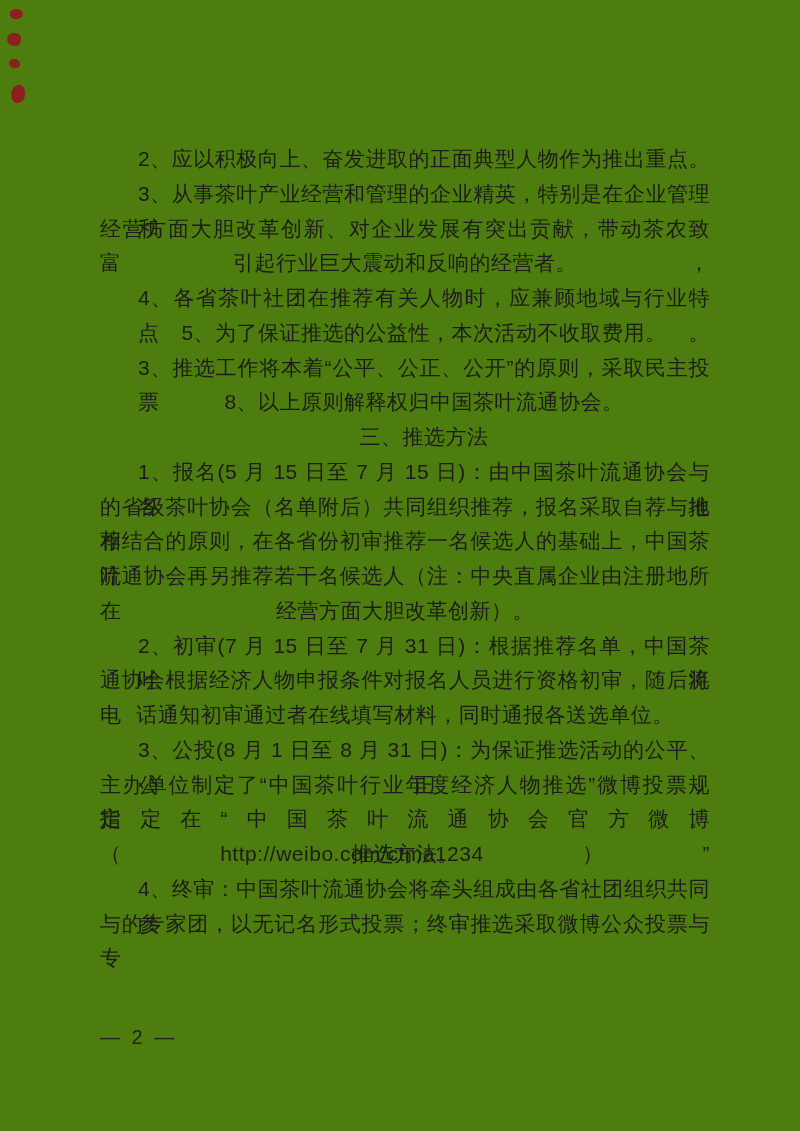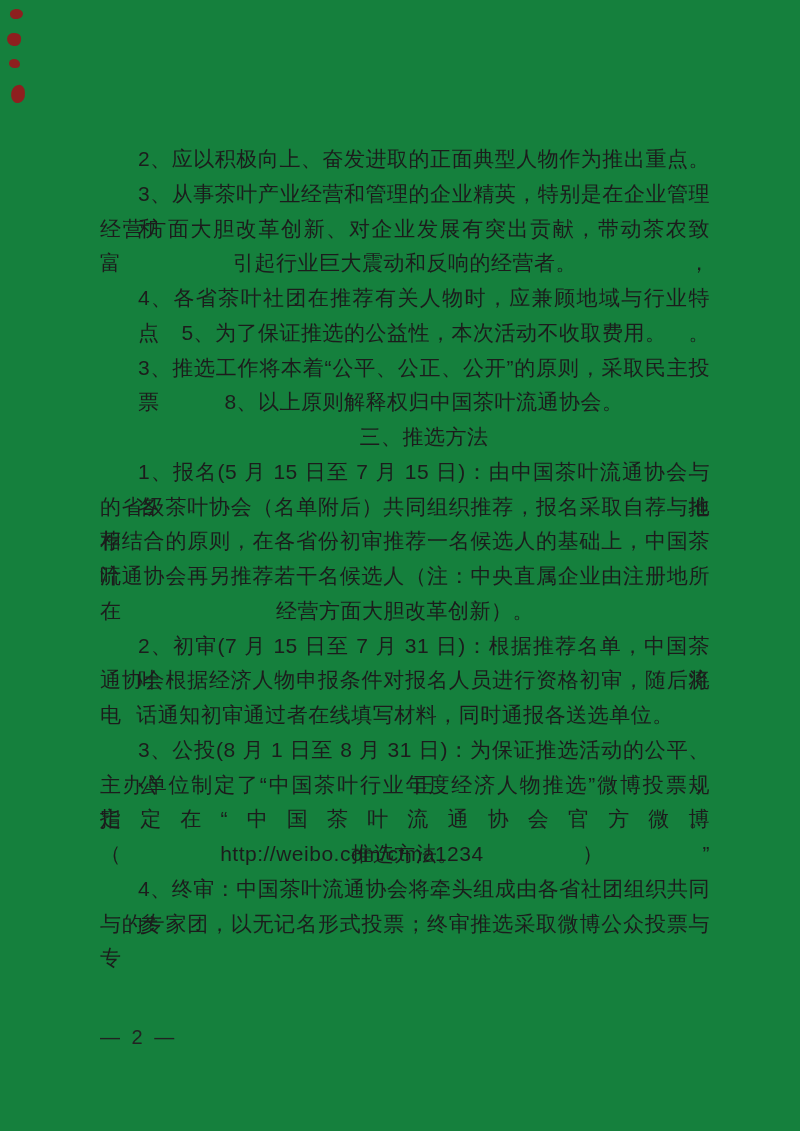--- a/index.html
+++ b/index.html
@@ -10,21 +10,21 @@
   body {
     width: 800px;
     height: 1131px;
     position: relative;
     overflow: hidden;
     font-family: "Liberation Sans", sans-serif;
   }
   .doc-page {
     position: absolute;
     inset: 0;
-    background: #15803d;
+    background: #4d7c0f;
   }
   .doc-body {
     position: absolute;
     left: 100px;
     top: 142px;
     width: 610px;
     font-size: 21px;
     line-height: 34.75px;
     color: #1c1c1c;
     font-weight: 500;

